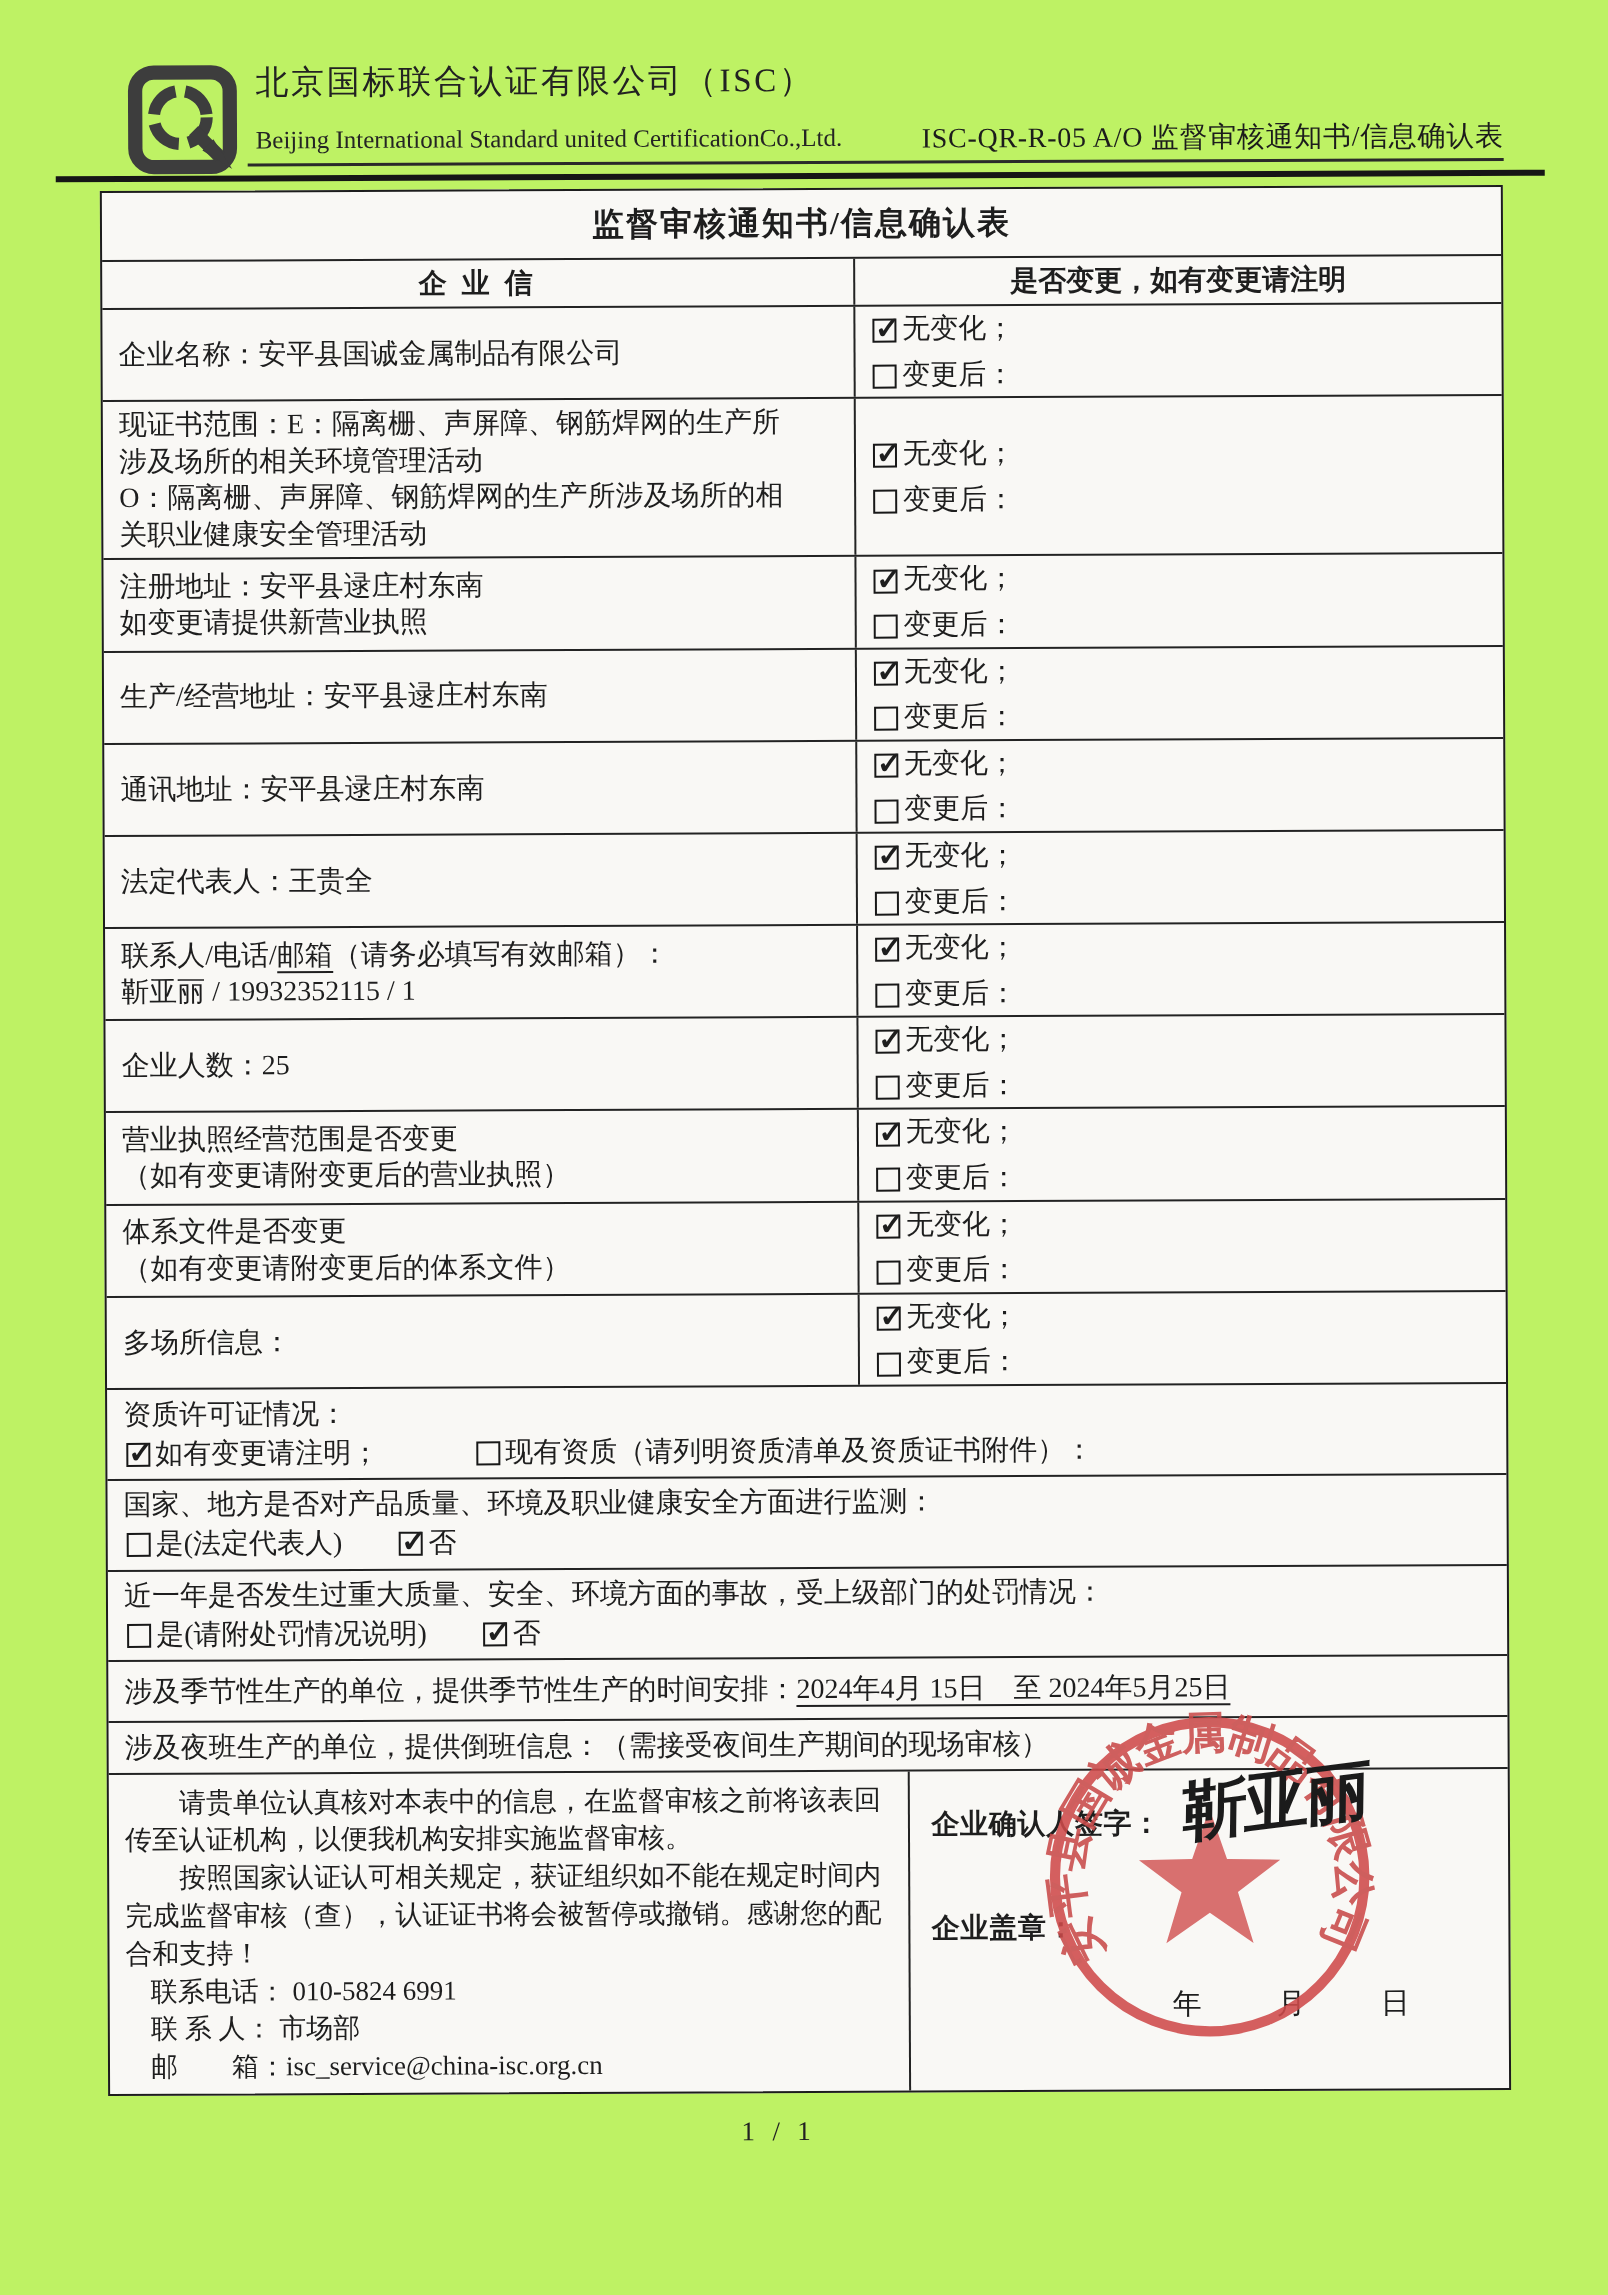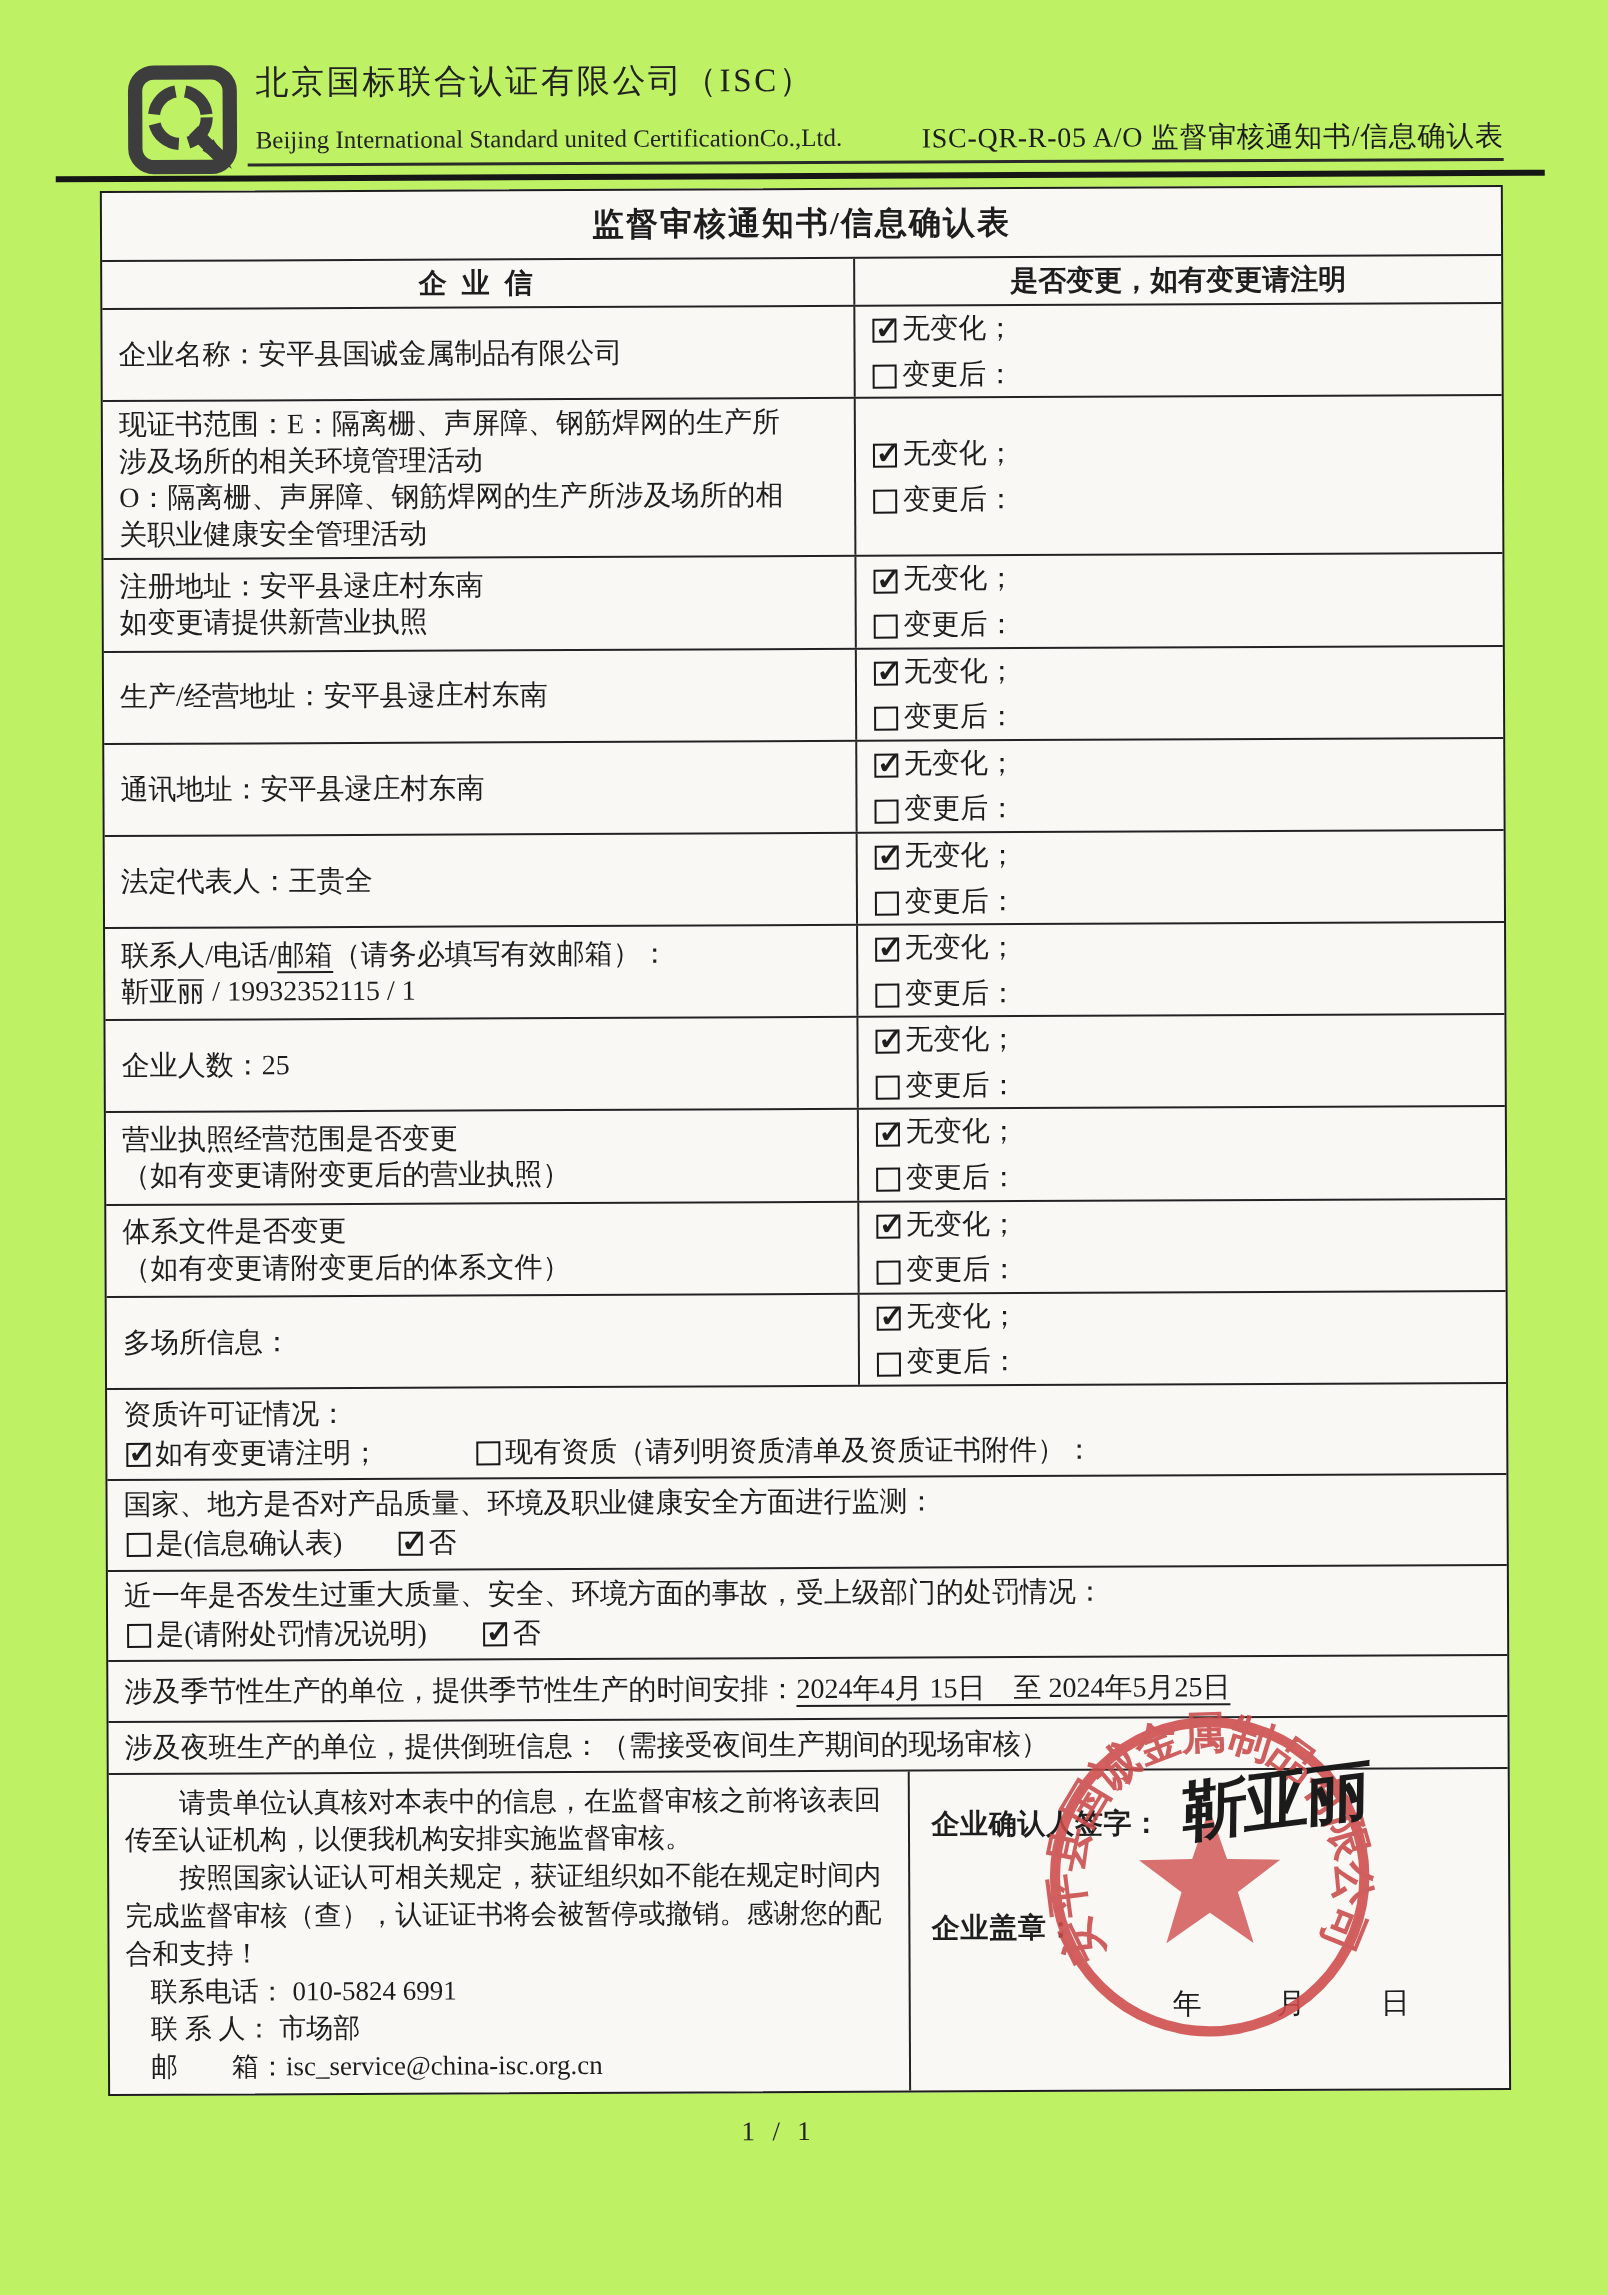--- a/index.html
+++ b/index.html
@@ -296,21 +296,21 @@
               <b>✓</b>
             </span><span>如有变更请注明；</span>
         <span style="display:inline-block;width:80px;"></span>
         <span class="cbi"></span><span>现有资质（请列明资质清单及资质证书附件）：</span>
       </div>
     </div>
 
     <div class="trow h128 fw">
       <div>国家、地方是否对产品质量、环境及职业健康安全方面进行监测：</div>
       <div>
-        <span class="cbi"></span><span>是(信息确认表)</span>
+        <span class="cbi"></span><span>是(法定代表人)</span>
         <span style="display:inline-block;width:40px;"></span>
         <span class="cbi">
               <b>✓</b>
             </span><span>否</span>
       </div>
     </div>
 
     <div class="trow h128 fw">
       <div>近一年是否发生过重大质量、安全、环境方面的事故，受上级部门的处罚情况：</div>
       <div>

